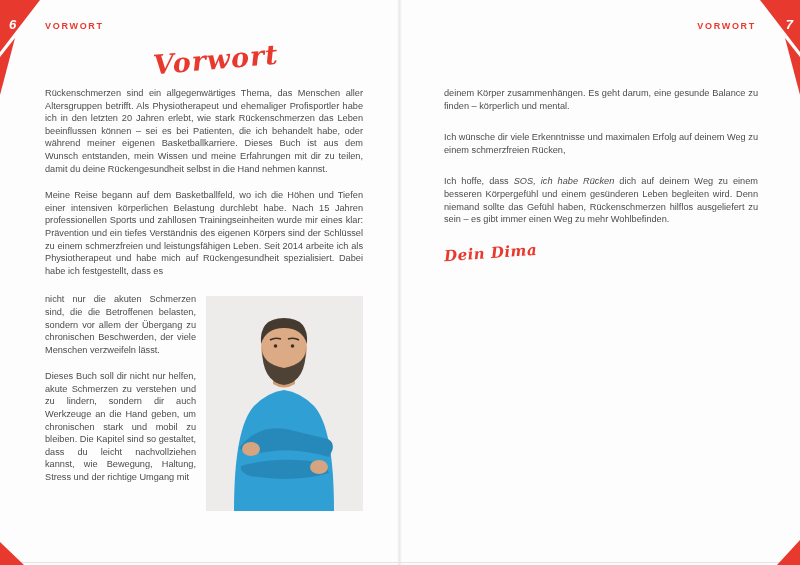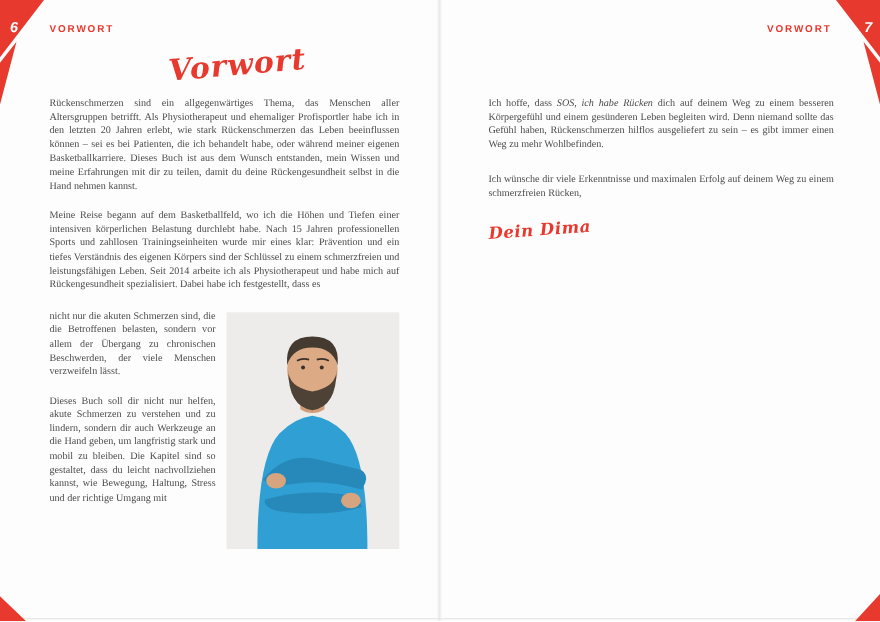--- a/index.html
+++ b/index.html
@@ -11,21 +11,21 @@
   .deco-svg{position:absolute;left:0;top:0;}
   .running-head{position:absolute;top:21px;font-size:9px;font-weight:bold;letter-spacing:1.7px;color:#e8392e;}
   .rh-left{left:45px;}
   .rh-right{right:44px;}
   .chapter-title{position:absolute;left:153px;top:44px;margin:0;
                  font-family:"DejaVu Serif",serif;font-style:italic;font-weight:bold;
                  font-size:27px;color:#e8392e;transform:rotate(-5deg);letter-spacing:1px;}
   .body{position:absolute;top:87px;font-size:9.2px;line-height:12.6px;text-align:justify;hyphens:auto;}
   .body-left{left:45px;width:318px;}
   .body-right{left:444px;width:314px;}
-  .body p{margin:0 0 14px;font-family:Liberation Serif, serif;}
+  .body p{margin:0 0 14px;}
   .body-right p{margin:0 0 19px;}
   .body p.joined-bottom{margin-bottom:16px;}
   .body p.joined-top{margin-top:16px;}
   .photo{float:right;width:157px;height:215px;margin:3px 0 6px 10px;background:#edecea;overflow:hidden;}
   .book-title-mention{font-style:italic;}
   .signature{display:inline-block;margin-top:2px;font-family:"DejaVu Serif",serif;font-style:italic;
              font-weight:bold;font-size:15px;color:#e8392e;transform:rotate(-4deg);letter-spacing:0.5px;}
 </style>
 </head>
 <body>
@@ -68,22 +68,23 @@
         <path d="M82,43 q6,-2 11,1" stroke="#3a3029" stroke-width="1.6" fill="none"></path>
         <path d="M28,215 Q28,132 48,110 Q62,96 78,94 Q94,96 108,110 Q128,132 128,215 Z" fill="#2f9fd4"></path>
         <path d="M33,152 Q52,128 80,133 L122,143 Q129,147 126,155 L123,161 Q88,151 60,156 Q40,159 33,152 Z" fill="#2789ba"></path>
         <path d="M35,170 Q72,159 119,167 L123,177 Q88,187 44,180 Q33,176 35,170 Z" fill="#2789ba"></path>
         <ellipse cx="45" cy="153" rx="9" ry="7" fill="#d6a47e"></ellipse>
         <ellipse cx="113" cy="171" rx="9" ry="7" fill="#d6a47e"></ellipse>
       </svg>
     </div>
 
     <p class="joined-top">nicht nur die akuten Schmerzen sind, die die Betroffenen belasten, sondern vor allem der Übergang zu chronischen Beschwerden, der viele Menschen verzweifeln lässt.</p>
-    <p>Dieses Buch soll dir nicht nur helfen, akute Schmerzen zu verstehen und zu lindern, sondern dir auch Werkzeuge an die Hand geben, um langfristig stark und mobil zu bleiben. Die Kapitel sind so gestaltet, dass du leicht nachvollziehen kannst, wie Bewegung, Haltung, Stress und der richtige Umgang mit</p>
+    <p>Dieses Buch soll dir nicht nur helfen, akute Schmerzen zu verstehen und zu lindern, sondern dir auch Werkzeuge an die Hand geben, um chronischen stark und mobil zu bleiben. Die Kapitel sind so gestaltet, dass du leicht nachvollziehen kannst, wie Bewegung, Haltung, Stress und der richtige Umgang mit</p>
   </div>
 
   <div class="body body-right">
+    <p>deinem Körper zusammenhängen. Es geht darum, eine gesunde Balance zu finden – körperlich und mental.</p>
+    <p>Ich wünsche dir viele Erkenntnisse und maximalen Erfolg auf deinem Weg zu einem schmerzfreien Rücken,</p>
     <p><span>Ich hoffe, dass </span><span class="book-title-mention">SOS, ich habe Rücken</span><span> dich auf deinem Weg zu einem besseren Körpergefühl und einem gesünderen Leben begleiten wird. Denn niemand sollte das Gefühl haben, Rückenschmerzen hilflos ausgeliefert zu sein – es gibt immer einen Weg zu mehr Wohlbefinden.</span></p>
-    <p>Ich wünsche dir viele Erkenntnisse und maximalen Erfolg auf deinem Weg zu einem schmerzfreien Rücken,</p>
     <div class="signature">Dein Dima</div>
   </div>
 
 </div>
 
 </body></html>

